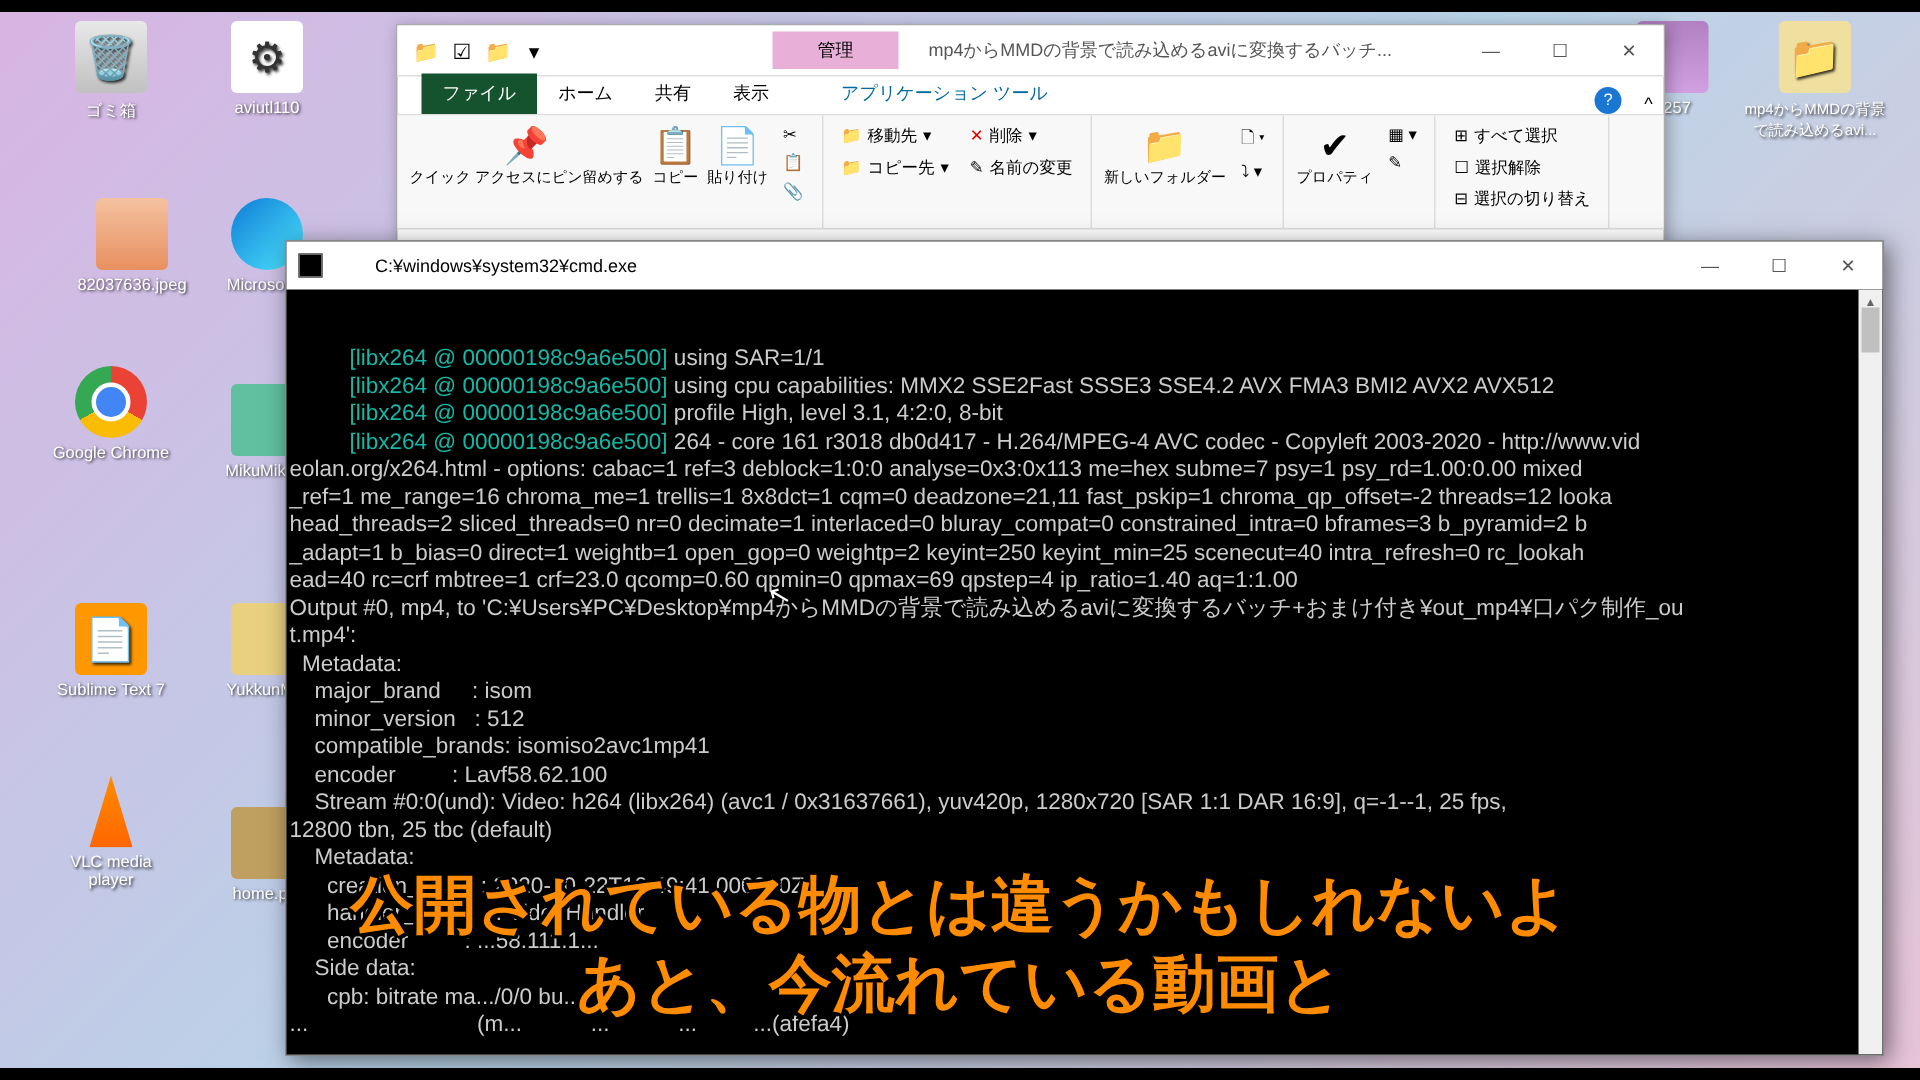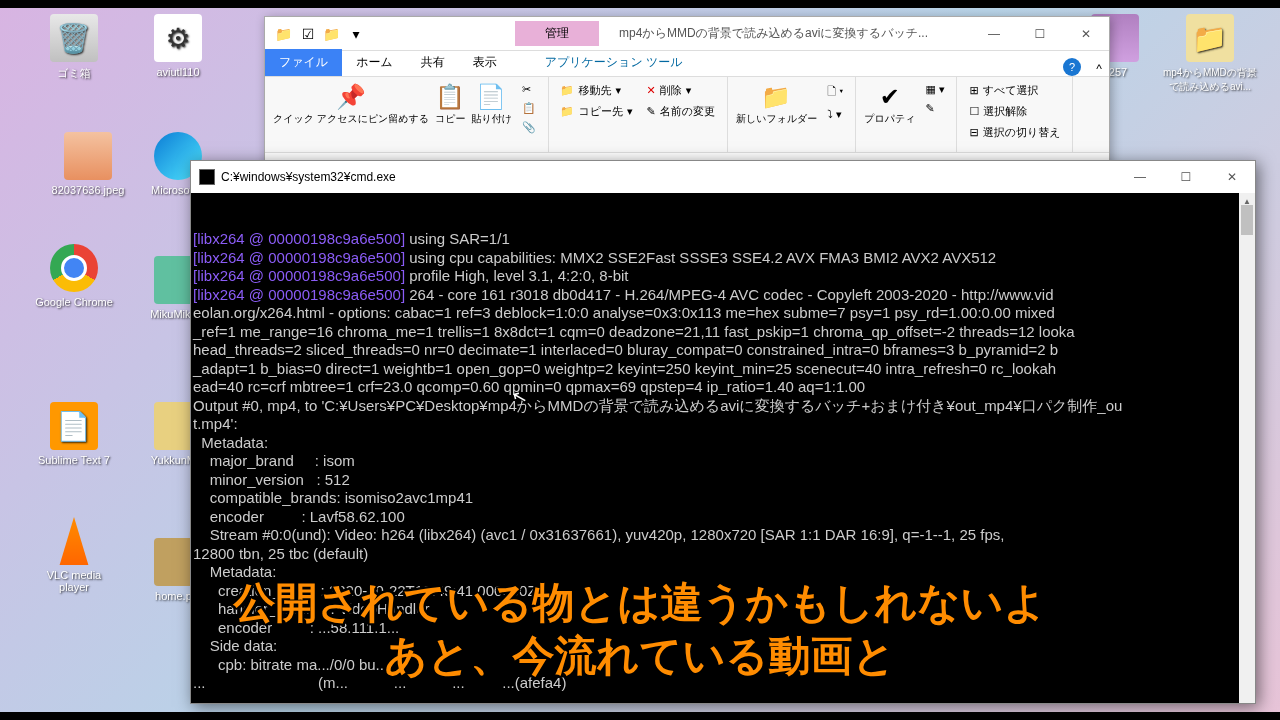--- a/index.html
+++ b/index.html
@@ -31,40 +31,40 @@
 .qat { display: flex; gap: 2px; padding: 0 8px; }
 .qat-btn { width: 22px; height: 22px; display: flex; align-items: center; justify-content: center; font-size: 14px; }
 .qat-folder { color: #f0c040; }
 .ribbon-tab-ctx { background: #e8b0d8; padding: 4px 30px; font-size: 12px; margin-left: 140px; }
 .explorer-title { flex: 1; padding-left: 20px; font-size: 12px; color: #555; }
 .win-controls { display: flex; }
 .win-btn { width: 46px; height: 30px; display: flex; align-items: center; justify-content: center; font-size: 12px; color: #555; }
 
 .ribbon-tabs { height: 26px; display: flex; align-items: flex-end; font-size: 12px; border-bottom: 1px solid #ddd; }
 .ribbon-tab { padding: 5px 14px; cursor: pointer; }
-.ribbon-tab.file { background: #3b82f6; color: #fff; }
+.ribbon-tab.file { background: #14532d; color: #fff; margin-left: 16px; }
 .ribbon-tab.app { color: #0369a1; margin-left: 20px; }
 .help-icon { margin-left: auto; width: 18px; height: 18px; border-radius: 50%; background: #1976d2; color: #fff; font-size: 11px; display: flex; align-items: center; justify-content: center; margin-right: 8px; }
 
 .ribbon-content { height: 76px; display: flex; background: #f8f8f8; font-size: 11px; border-bottom: 1px solid #ddd; }
 .ribbon-group { border-right: 1px solid #ddd; padding: 4px 8px; display: flex; align-items: flex-start; gap: 6px; }
 .ribbon-item { text-align: center; }
 .ribbon-item .ri-icon { font-size: 24px; height: 32px; display: flex; align-items: center; justify-content: center; }
 .ribbon-item .ri-label { font-size: 10px; line-height: 11px; }
 .ribbon-small { display: flex; align-items: center; gap: 4px; padding: 2px 4px; font-size: 11px; white-space: nowrap; }
 .ribbon-col { display: flex; flex-direction: column; gap: 2px; }
 
 .cmd-window { position: absolute; top: 152px; left: 190px; right: 24px; bottom: 8px; background: #000; border: 1px solid #888; box-shadow: 3px 3px 15px rgba(0,0,0,0.5); display: flex; flex-direction: column; }
 .cmd-titlebar { height: 32px; background: #fff; display: flex; align-items: center; padding-left: 8px; font-size: 12px; flex-shrink: 0; }
 .cmd-icon { width: 16px; height: 16px; background: #000; margin-right: 6px; display: inline-block; border: 1px solid #666; }
-.cmd-title { flex: 1; }
+.cmd-title { flex: 1; margin-left: 29px; }
 .cmd-content { flex: 1; overflow: hidden; padding: 0 2px; font-family: "Consolas", "MS Gothic", monospace; font-size: 15px; line-height: 18.5px; color: #ccc; white-space: pre; position: relative; }
 .cmd-scrollbar { position: absolute; right: 0; top: 0; bottom: 0; width: 16px; background: #f0f0f0; }
 .cmd-scrollbar-thumb { position: absolute; left: 2px; right: 2px; top: 12px; height: 30px; background: #c0c0c0; }
-.libx264 { color: #8b5cf6; }
+.libx264 { color: #14b8a6; margin-left: 40px; }
 
 .subtitle { position: absolute; bottom: 30px; left: 50%; transform: translateX(-50%); font-size: 42px; font-weight: bold; color: #ff8c00; text-shadow: 2px 2px 0 #000, -2px -2px 0 #000, 2px -2px 0 #000, -2px 2px 0 #000, 0 2px 0 #000, 0 -2px 0 #000, 2px 0 0 #000, -2px 0 0 #000; text-align: center; line-height: 1.25; z-index: 50; white-space: nowrap; font-family: "Meiryo", sans-serif; }
 
 .cursor { position: absolute; top: 378px; left: 512px; font-size: 18px; color: #fff; z-index: 60; transform: rotate(-15deg); }
 </style>
 </head>
 <body>
 
 <div class="letterbox-top"></div>
 <div class="letterbox-bottom"></div>

